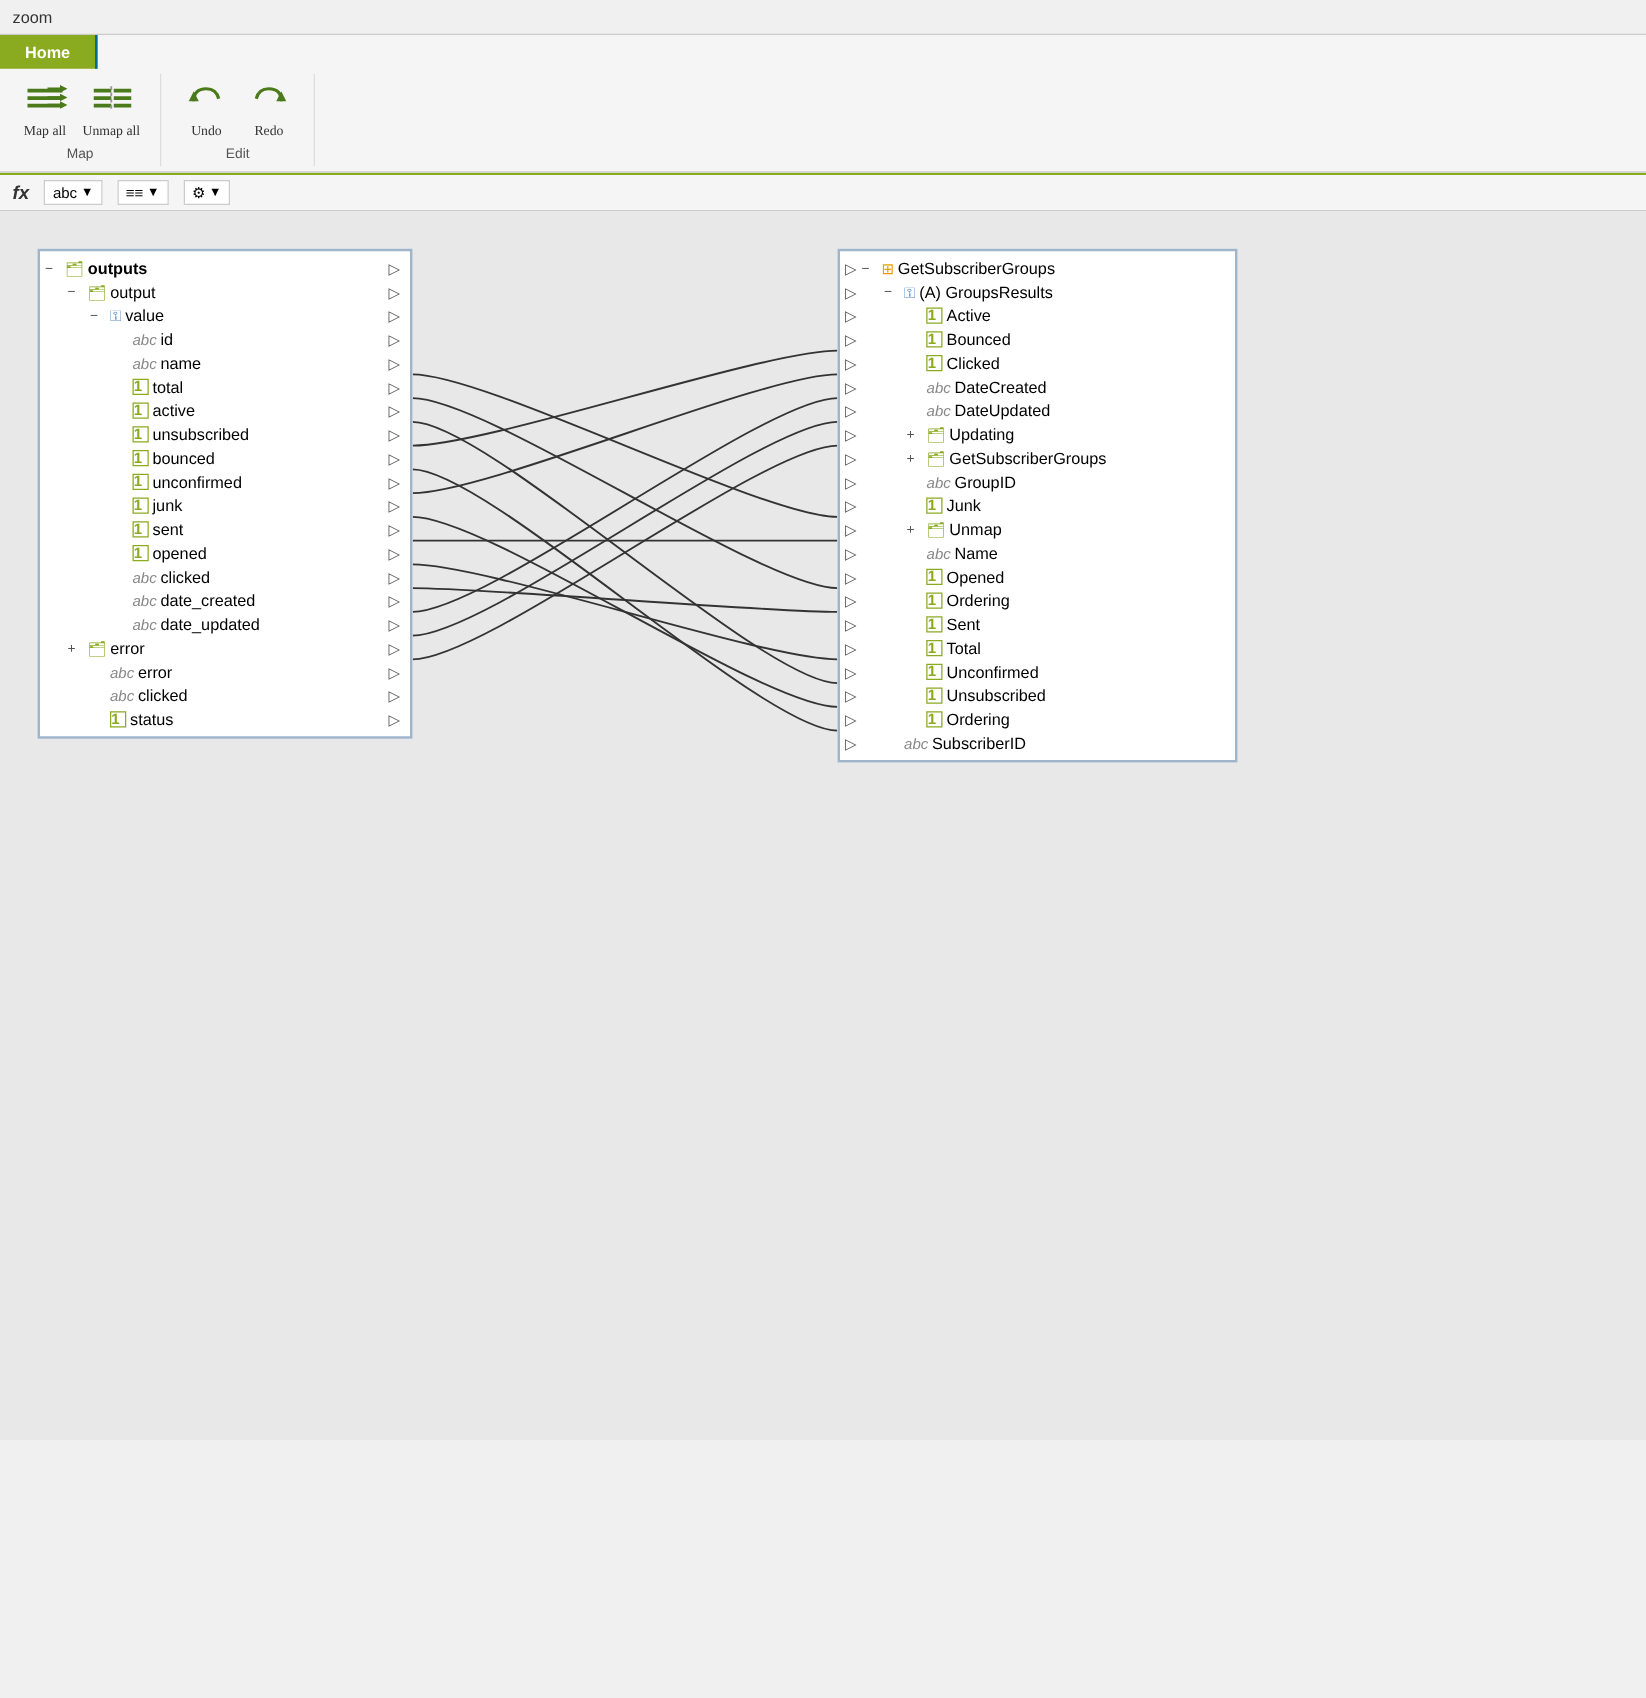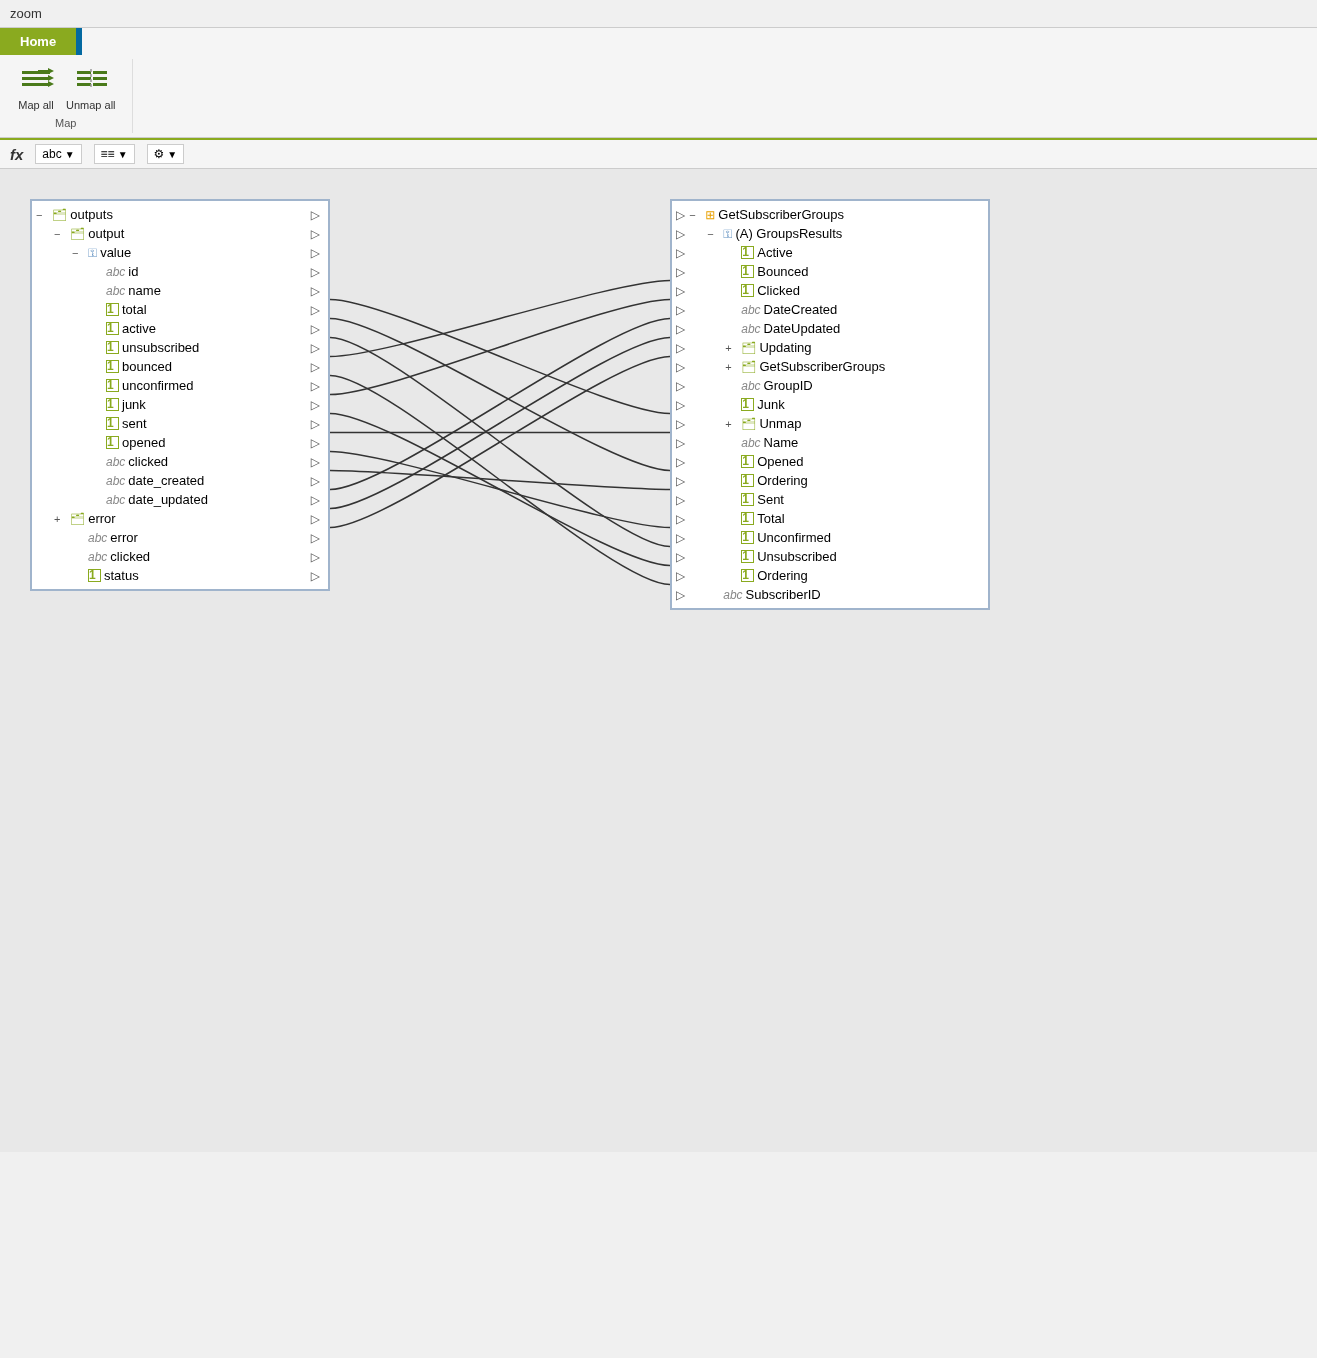--- a/index.html
+++ b/index.html
@@ -20,21 +20,21 @@
 
     .ribbon-tabs {
       display: flex;
     }
 
     .ribbon-tab {
       padding: 6px 20px;
       font-size: 13px;
       cursor: pointer;
       color: #333;
-      border-right: 6px solid #0369a1;
+      border-right: 2px solid #0369a1;
     }
 
     .ribbon-tab.active {
       background: #8aaa1f;
       color: white;
       font-weight: bold;
     }
 
     .ribbon-content {
       display: flex;
@@ -49,20 +49,21 @@
       flex-direction: column;
       align-items: center;
       padding: 4px 16px;
       border-right: 1px solid #ddd;
     }
 
     .ribbon-group-buttons {
       display: flex;
       gap: 10px;
       margin-bottom: 4px;
+      font-family: Liberation Serif, serif;
     }
 
     .ribbon-btn {
       display: flex;
       flex-direction: column;
       align-items: center;
       cursor: pointer;
       min-width: 40px;
     }
 
@@ -257,20 +258,43 @@
               <rect x="20" y="20" width="14" height="3" fill="#4a7a1a"></rect>
               <line x1="18" y1="6" x2="18" y2="26" stroke="#999" stroke-width="1.5" stroke-dasharray="3,2"></line>
             </svg>
           </div>
           <span class="btn-label">Unmap all</span>
         </div>
       </div>
       <div class="ribbon-group-label">Map</div>
     </div>
 
+    <div class="ribbon-group">
+      <div class="ribbon-group-buttons">
+        <div class="ribbon-btn">
+          <div class="icon-area">
+            <svg width="36" height="36" viewBox="0 0 36 36">
+              <path d="M8,18 Q8,8 18,8 Q26,8 28,16" stroke="#4a7a1a" stroke-width="2.5" fill="none"></path>
+              <polygon points="8,10 4,18 12,18" fill="#4a7a1a"></polygon>
+            </svg>
+          </div>
+          <span class="btn-label">Undo</span>
+        </div>
+        <div class="ribbon-btn">
+          <div class="icon-area">
+            <svg width="36" height="36" viewBox="0 0 36 36">
+              <path d="M28,18 Q28,8 18,8 Q10,8 8,16" stroke="#4a7a1a" stroke-width="2.5" fill="none"></path>
+              <polygon points="28,10 32,18 24,18" fill="#4a7a1a"></polygon>
+            </svg>
+          </div>
+          <span class="btn-label">Redo</span>
+        </div>
+      </div>
+      <div class="ribbon-group-label">Edit</div>
+    </div>
   </div>
 </div>
 
 <div class="formula-bar">
   <span class="fx">fx</span>
   <div class="formula-dropdown">
     <span>abc</span>
     <span class="arrow">▼</span>
   </div>
   <div class="formula-dropdown">
@@ -286,21 +310,21 @@
 <div class="canvas-area">
   <div class="mapping-wrapper">
 
     <div class="left-panel-wrap">
       <div class="tree-panel" id="left-panel">
         <div class="tree-body" id="left-tree-body">
         <div class="tree-row" id="left-outputs">
               <span class="indent" style="width:0px"></span>
               <span class="connector icon-expand" style="width:14px;display:inline-block;">−</span>
               <span class="node-icon icon-folder">🗂</span> 
-              <span style="flex:1;">outputs</span>
+              <span style="flex:1;font-weight:bold;">outputs</span>
               <span class="arrow-port">▷</span>
             </div>
             <div class="tree-row" id="left-output">
               <span class="indent" style="width:18px"></span>
               <span class="connector icon-expand" style="width:14px;display:inline-block;">−</span>
               <span class="node-icon icon-folder">🗂</span> 
               <span style="flex:1;">output</span>
               <span class="arrow-port">▷</span>
             </div>
             <div class="tree-row" id="left-value">

